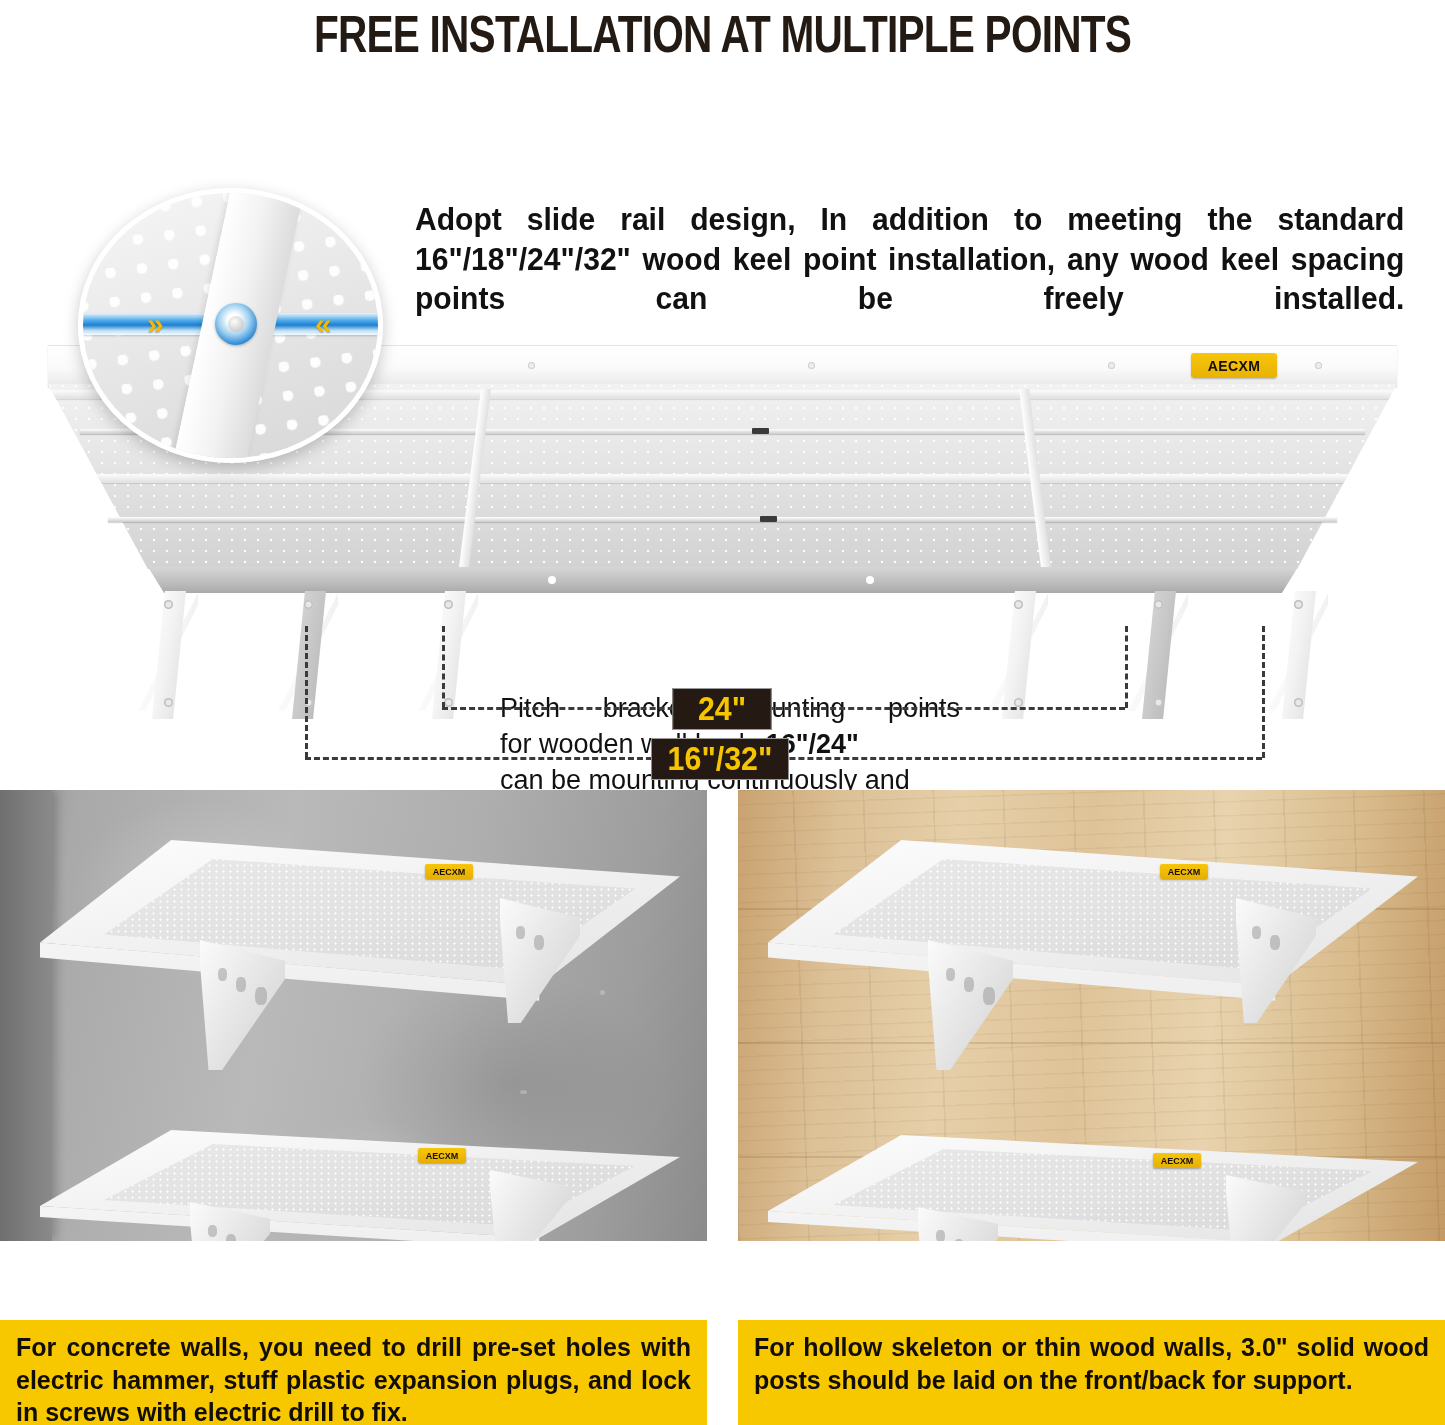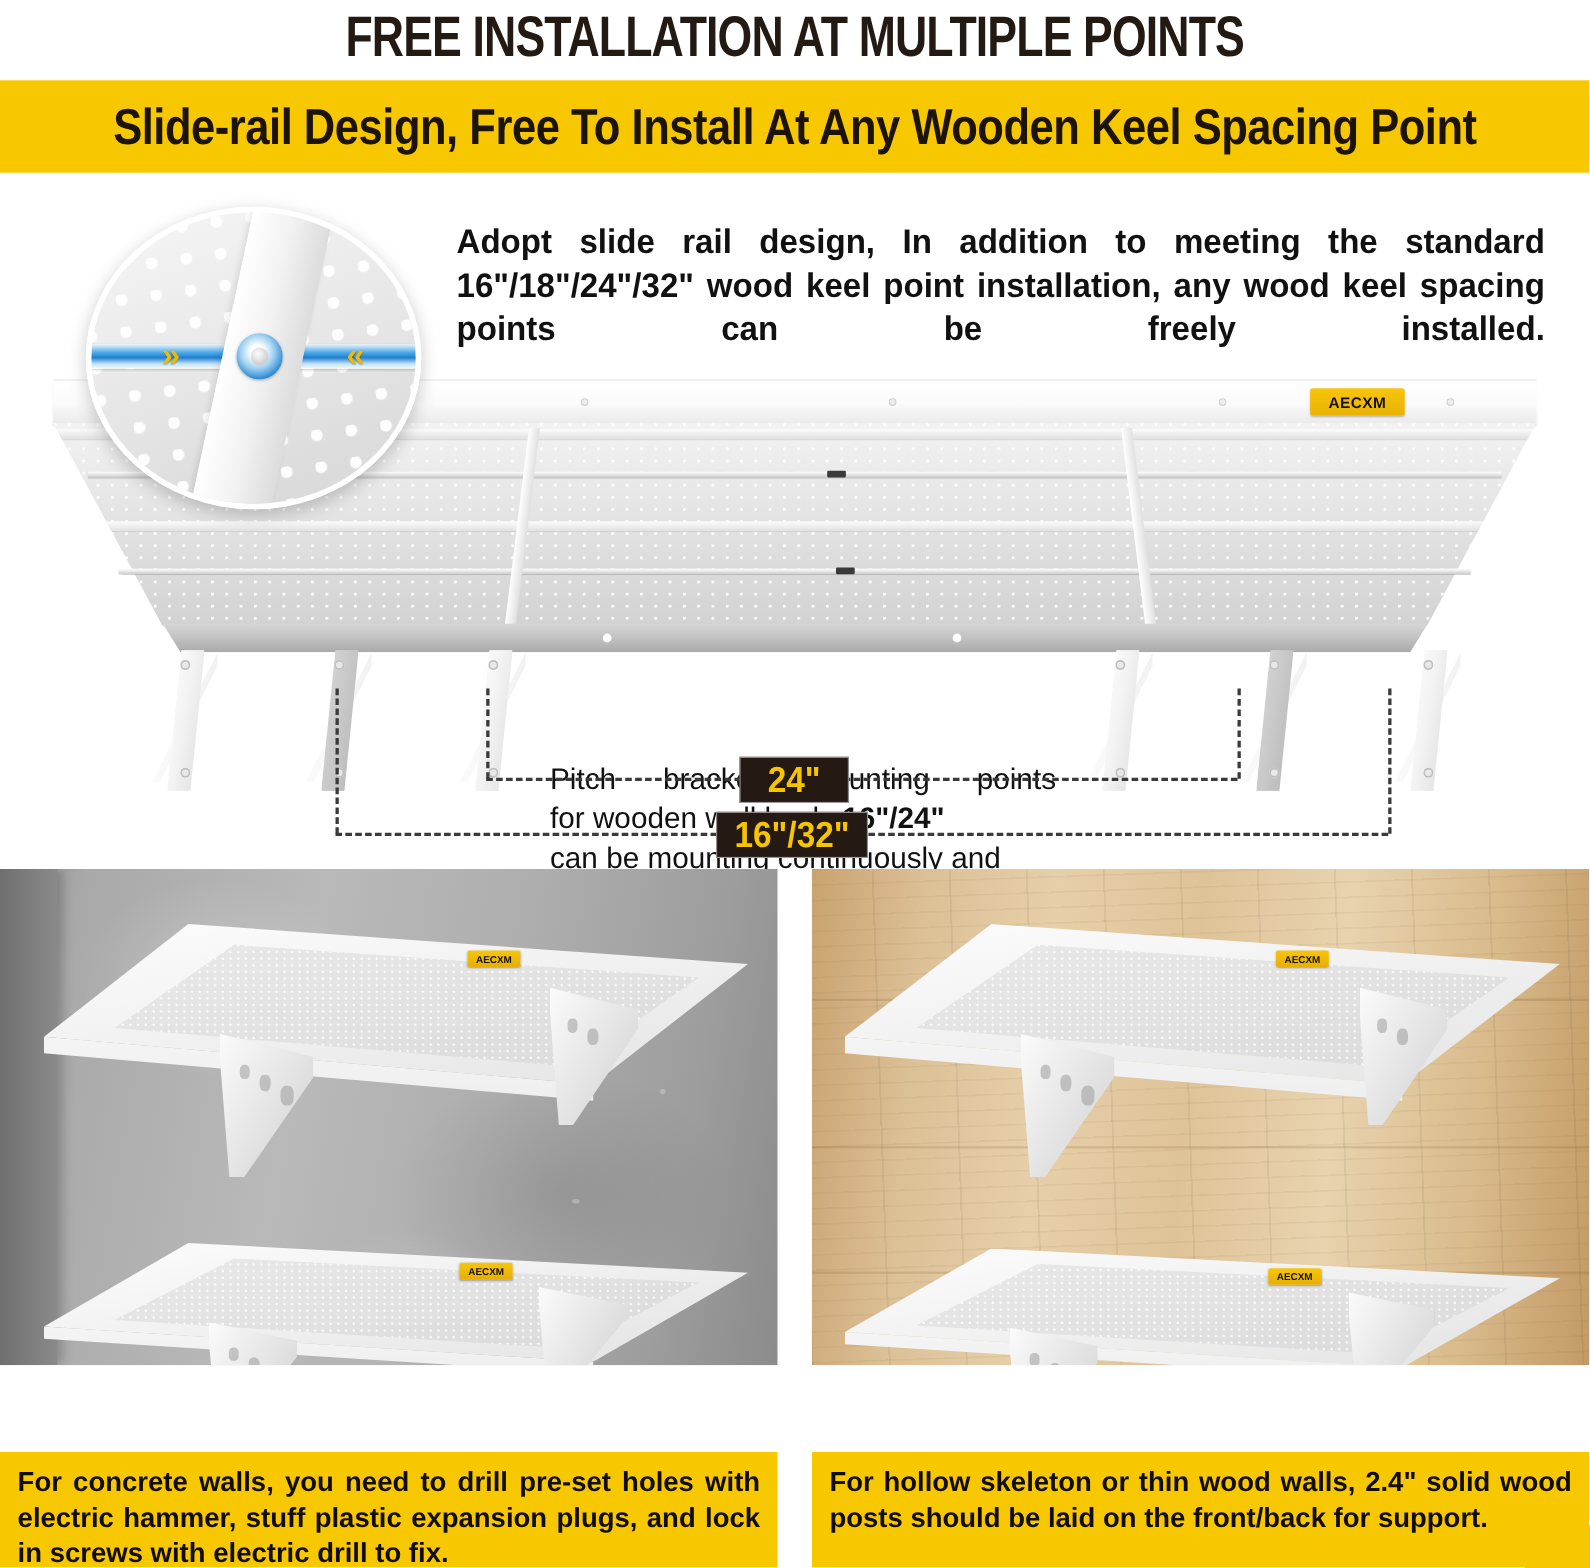--- a/index.html
+++ b/index.html
@@ -234,23 +234,20 @@
     margin:0;font-size:25px;line-height:1.3;color:#120d06;font-weight:bold;
     text-align:justify;
   }
 </style>
 </head>
 <body>
 
 <div class="page">
 
   <div class="main-title">FREE INSTALLATION AT MULTIPLE POINTS</div>
-  <div class="yellow-banner">
-    <div class="bannertext">Slide-rail Design, Free To Install At Any Wooden Keel Spacing Point</div>
-  </div>
 
   <div class="desc">Adopt slide rail design, In addition to meeting the standard 16"/18"/24"/32" wood keel point installation, any wood keel spacing points can be freely installed.</div>
 
   <div class="hero">
 
     <div class="shelf">
 
       <div class="shelf-top-rail">
         <div class="rail-screw" style="left:180px;"></div>
         <div class="rail-screw" style="left:480px;"></div>
@@ -405,17 +402,17 @@
         <div class="ph-mesh"></div>
         <div class="ph-front"></div>
         <div class="ph-brk b1" style="left:150px;top:72px;width:80px;height:105px;"></div>
         <div class="ph-brk b1" style="left:458px;top:40px;width:78px;height:100px;"></div>
         <div class="ph-hole" style="left:168px;top:95px;width:9px;height:12px;"></div>
         <div class="ph-hole" style="left:186px;top:104px;width:10px;height:14px;"></div>
         <div class="ph-badge" style="left:385px;top:18px;width:48px;height:15px;font-size:9px;">AECXM</div>
       </div>
     </div>
     <div class="cap-yellow">
-      <p>For hollow skeleton or thin wood walls, 2.4" solid wood posts should be laid on the front/back for support.</p>
+      <p>For hollow skeleton or thin wood walls, 3.0" solid wood posts should be laid on the front/back for support.</p>
     </div>
   </div>
 
 </div>
 
 </body></html>

